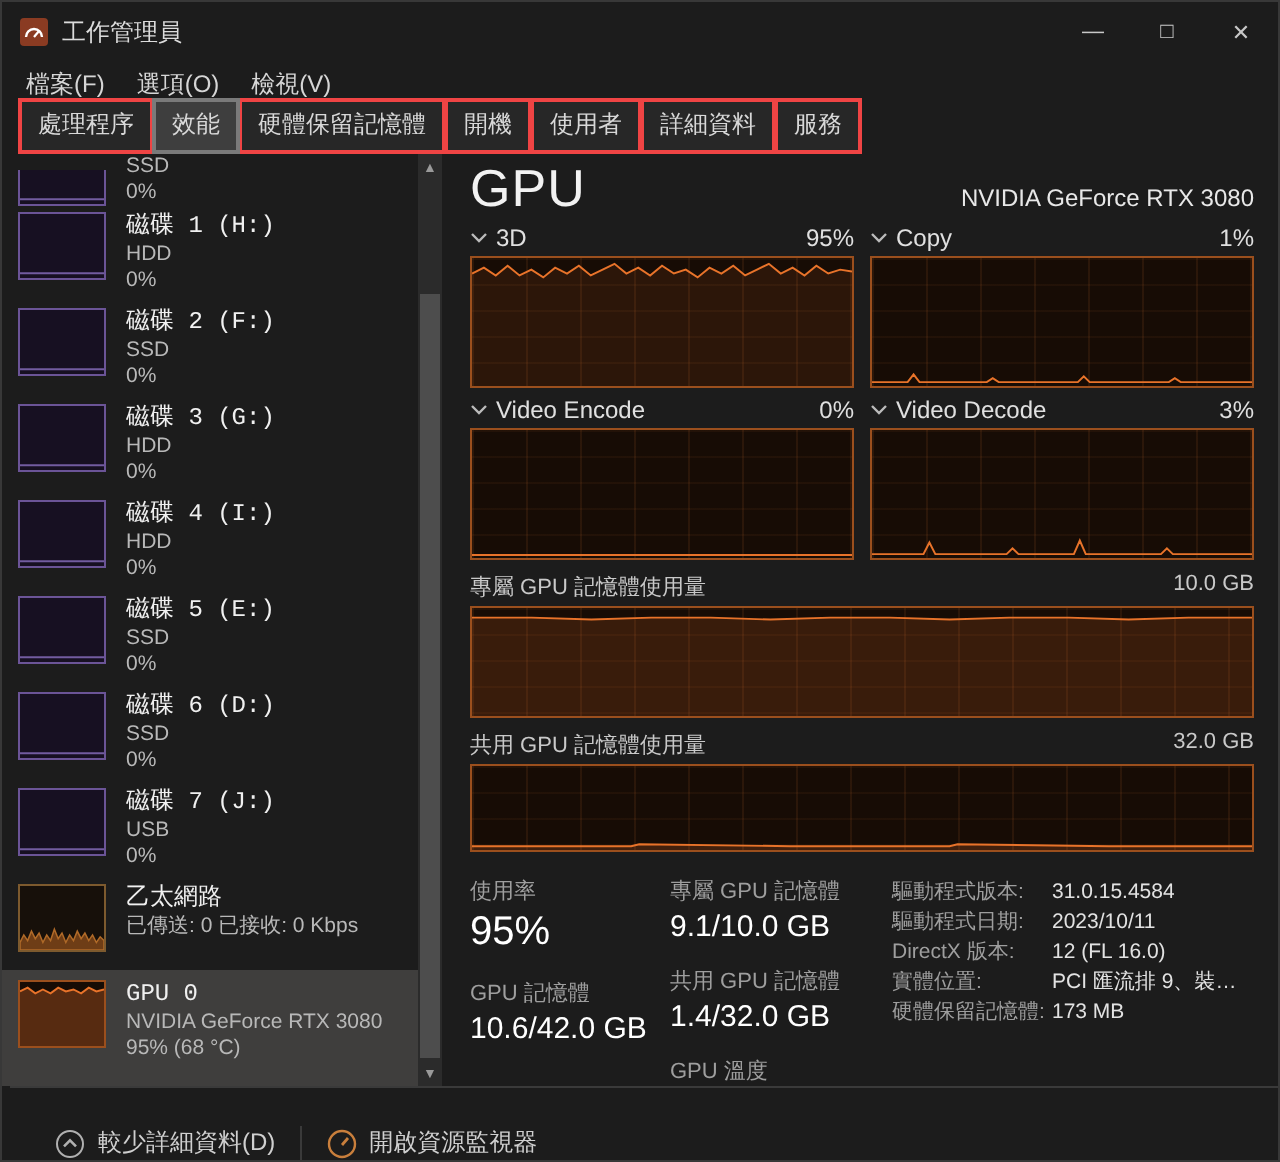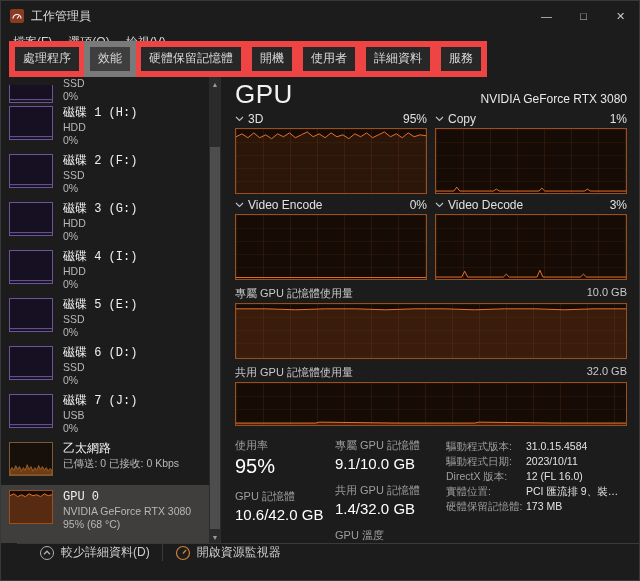--- a/index.html
+++ b/index.html
@@ -13,21 +13,21 @@
   .win-controls{margin-left:auto;display:flex;height:100%;}
   .win-btn{width:37px;height:100%;display:flex;align-items:center;justify-content:center;
            font-size:11px;color:#c8c8c8;cursor:default;}
 
   
   .menubar{height:22px;display:flex;align-items:flex-end;padding-left:4px;font-size:12px;color:#d6d6d6;}
   .menu-item{padding:2px 8px;}
 
   
   .tabbar{height:24px;display:flex;align-items:flex-end;padding-left:8px;font-size:12px;}
-  .tab{border:6px solid #ef4444;background:#272727;color:#d8d8d8;padding:3px 8px 4px;margin-right:-1px;white-space:nowrap;}
+  .tab{border:2px solid #ef4444;background:#272727;color:#d8d8d8;padding:3px 8px 4px;margin-right:-1px;white-space:nowrap;}
   .tab.active{background:#3e3e3e;border-color:#7a7a7a;position:relative;z-index:1;}
 
   
   .content{position:absolute;top:76px;left:0;right:0;bottom:36px;display:flex;}
   .sidebar{width:208px;overflow:hidden;}
   .side-item{height:48px;display:flex;padding:3px 0 0 8px;box-sizing:border-box;}
   .side-item.partial{height:26px;align-items:flex-end;padding-top:0;}
   .side-item.eth{height:46px;}
   .side-item.gpu-item{height:58px;padding-top:5px;}
   .side-item.selected{background:#3f3e3d;}
@@ -75,22 +75,22 @@
   .stat{margin-bottom:11px;}
   .stat-label{font-size:11px;color:#9e9e9e;margin-bottom:2px;white-space:nowrap;}
   .stat-value{font-size:15px;color:#ffffff;white-space:nowrap;}
   .stat-value.big{font-size:20px;}
   .details{flex:1;min-width:0;font-size:10.5px;padding-top:1px;}
   .detail-row{display:flex;line-height:15px;}
   .d-label{width:80px;color:#9e9e9e;flex-shrink:0;}
   .d-value{color:#e2e2e2;white-space:nowrap;overflow:hidden;text-overflow:ellipsis;}
 
   
-  .footer{position:absolute;left:16px;right:0;bottom:0;height:36px;border-top:1px solid #3a3a3a;
-          display:flex;align-items:flex-start;padding-left:22px;font-size:12px;color:#cfcfcf;background:#1c1c1c;}
+  .footer{position:absolute;left:4px;right:0;bottom:0;height:36px;border-top:1px solid #3a3a3a;
+          display:flex;align-items:flex-end;padding-left:22px;font-size:12px;color:#cfcfcf;background:#1c1c1c;}
   .footer-left{display:flex;align-items:center;gap:6px;padding-right:12px;}
   .footer-resmon{display:flex;align-items:center;gap:6px;border-left:1px solid #3a3a3a;padding-left:12px;}
 </style>
 </head>
 <body>
 
 <div class="window">
 
   <div class="titlebar">
     <span class="app-icon">

